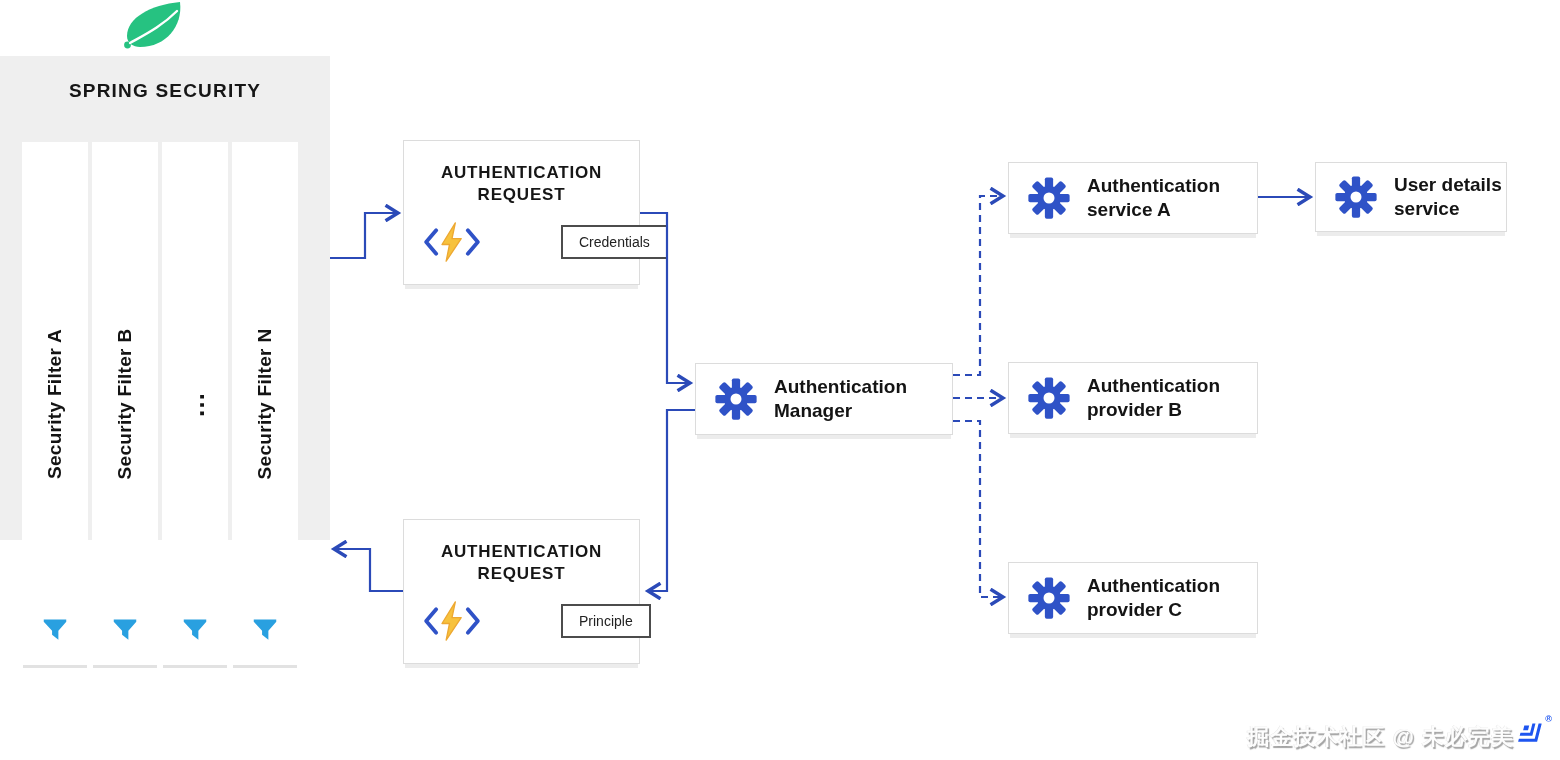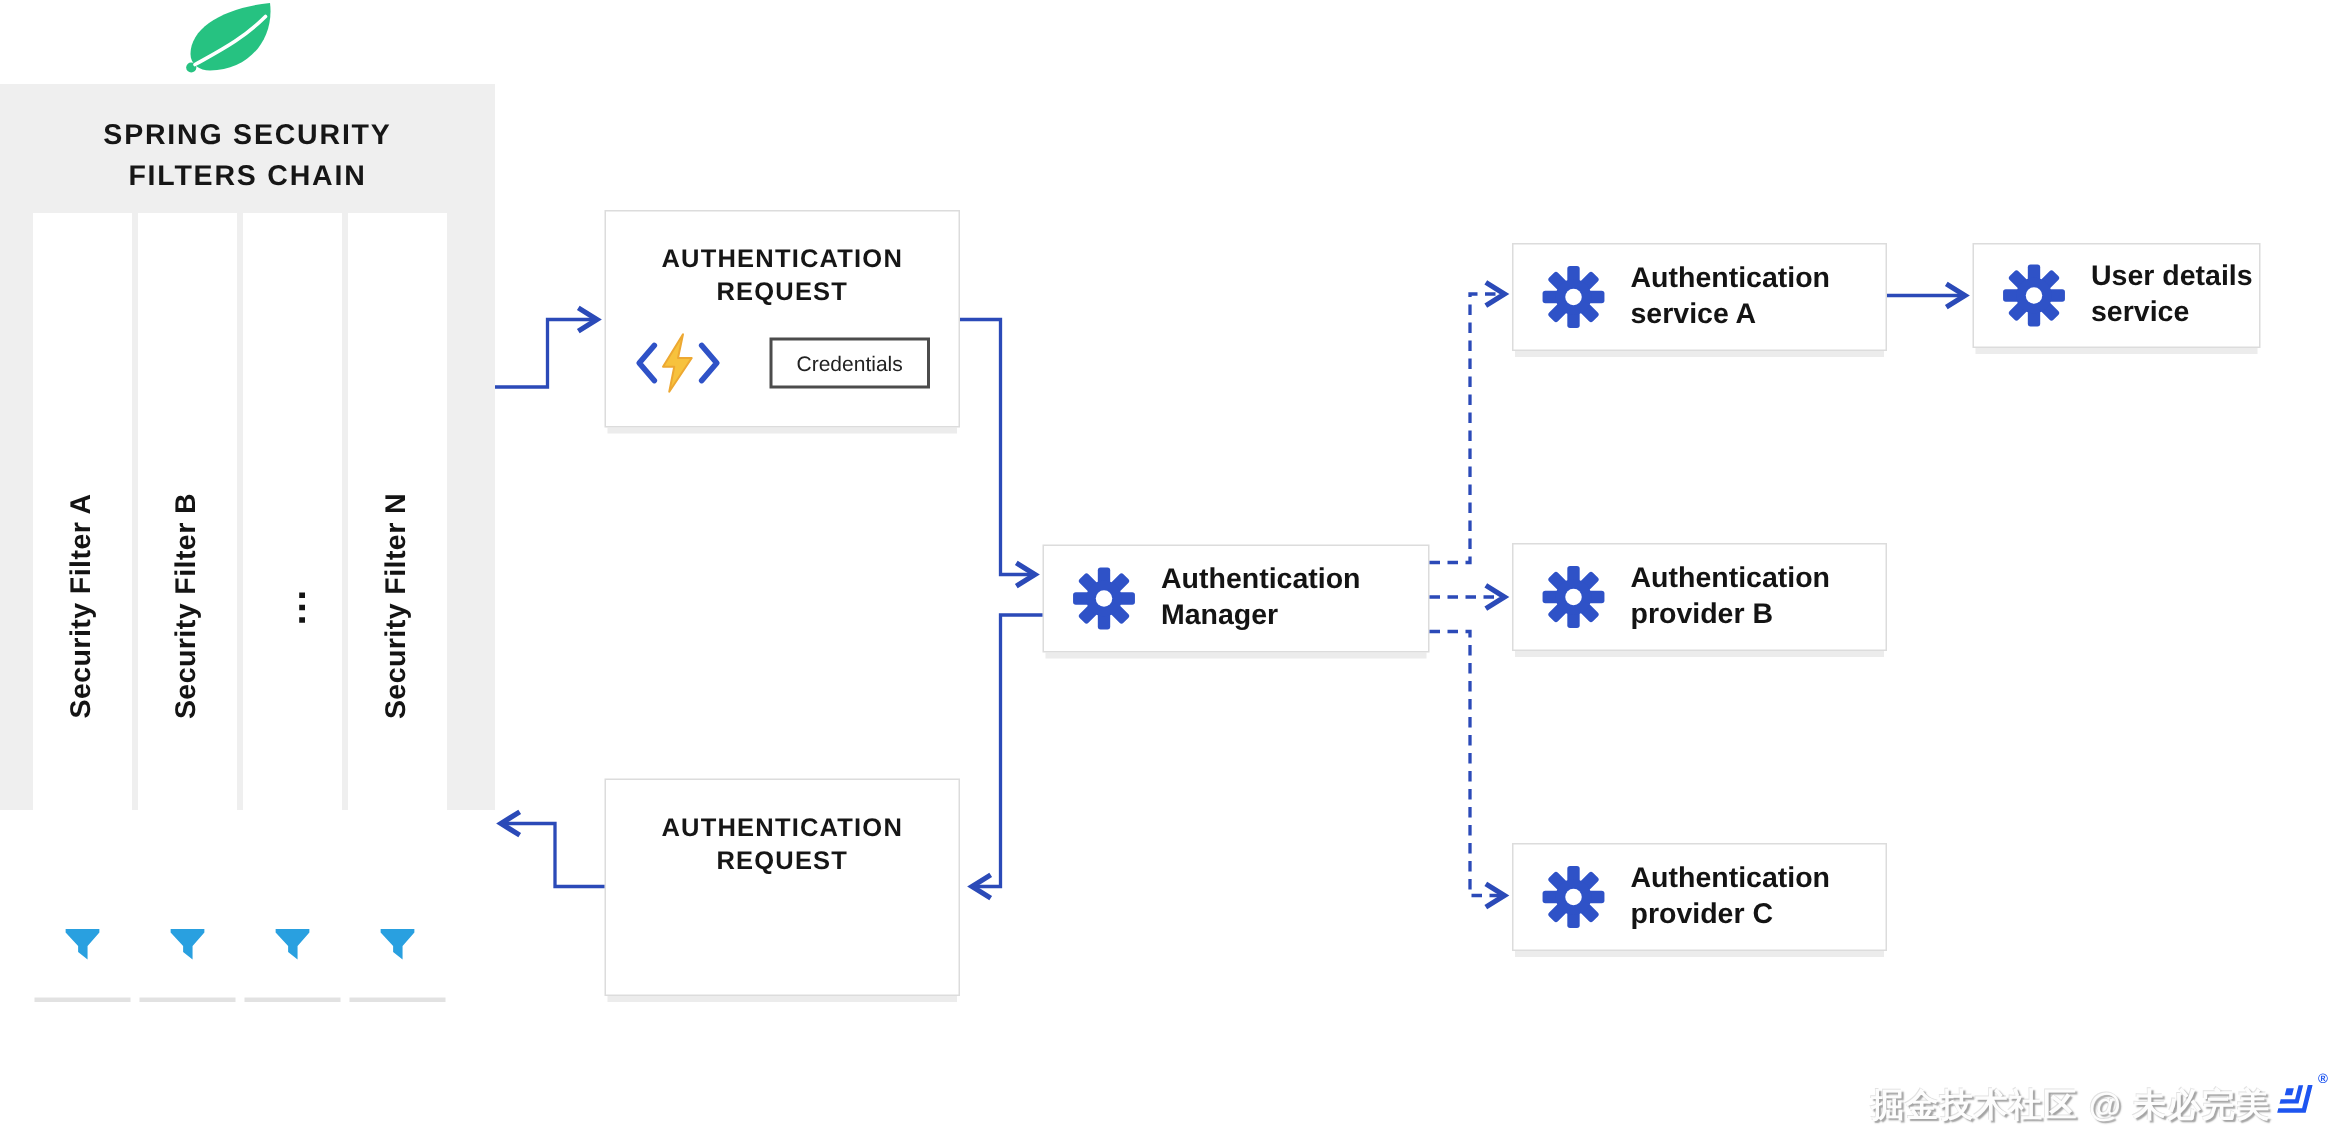--- a/index.html
+++ b/index.html
@@ -17,21 +17,21 @@
   .filter-col .vlabel{position:absolute;left:50%;top:50%;transform:translate(-50%,-50%) rotate(-90deg);
     white-space:nowrap;font-size:19px;font-weight:600;letter-spacing:.3px;color:#141414;}
   .filter-col.dots .vlabel{font-size:26px;font-weight:700;letter-spacing:2px;}
   .filter-col .funnel{position:absolute;left:50%;bottom:22px;transform:translateX(-50%);width:27px;height:27px;}
 
   
   .wbox{position:absolute;background:#fff;border:1px solid #dcdcdc;box-shadow:0 6px 0 -2px #ececec;box-sizing:border-box;}
 
   .msg-box{width:237px;height:145px;}
   .msg-title{margin-top:21px;text-align:center;font-size:17px;font-weight:800;letter-spacing:.8px;line-height:1.3;color:#161616;}
-  .msg-row{position:absolute;left:0;bottom:22px;width:100%;display:flex;align-items:center;}
+  .msg-row{position:absolute;left:0;bottom:22px;width:100%;display:flex;align-items:center;gap:48px;}
   .code-icon{margin-left:15px;width:66px;height:40px;flex:0 0 auto;}
   .payload-box{margin-left:28px;border:2px solid #4c4c4c;background:#fff;padding:7px 16px;
     font-size:14px;font-weight:500;color:#222;}
 
   .node{display:flex;align-items:center;}
   .node .gear{width:44px;height:44px;margin-left:18px;flex:0 0 auto;}
   .node .nlabel{margin-left:16px;font-size:19px;font-weight:600;line-height:1.25;color:#141414;}
 
   
   .connectors{position:absolute;left:0;top:0;width:1560px;height:760px;pointer-events:none;}
@@ -64,21 +64,20 @@
 
   <svg class="spring-logo" viewBox="0 0 70 48">
     <path class="leaf-fill" d="M60 1 C30 4 7 17 7 35 C7 42 13 46 20 46 C46 46 63 25 60 1 Z"></path>
     <circle class="leaf-fill" cx="7.5" cy="44" r="3.4"></circle>
     <path class="leaf-swoosh" d="M10 42 C26 33 42 25 57 10"></path>
   </svg>
 
   <div class="panel">
     <div class="panel-title">
       <div>SPRING SECURITY</div>
-      <div>FILTERS CHAIN</div>
     </div>
 
     <div class="filter-col" style="left:22px">
       <span class="vlabel">Security Filter A</span>
       <svg class="funnel" viewBox="0 0 24 24">
         <path class="funnel-fill" d="M2 3 H22 V5 L15 13 V21 L9.4 16.6 V13 L2 5 Z"></path>
       </svg>
     </div>
     <div class="filter-col" style="left:92px">
       <span class="vlabel">Security Filter B</span>
@@ -112,20 +111,28 @@
         <polygon class="bolt" points="40,1 24,27 33,27 29,47 47,20 36,20"></polygon>
       </svg>
       <div class="payload-box">Credentials</div>
     </div>
   </div>
 
   <div class="wbox msg-box" style="left:403px;top:519px">
     <div class="msg-title">
       <div>AUTHENTICATION</div>
       <div>REQUEST</div>
+    </div>
+    <div class="msg-row">
+      <svg class="code-icon" viewBox="0 0 72 48">
+        <path class="bracket" d="M17 10 L5 24 L17 38"></path>
+        <path class="bracket" d="M55 10 L67 24 L55 38"></path>
+        <polygon class="bolt" points="40,1 24,27 33,27 29,47 47,20 36,20"></polygon>
+      </svg>
+      <div class="payload-box">Principle</div>
     </div>
   </div>
 
   <div class="wbox node" style="left:695px;top:363px;width:258px;height:72px">
     <svg class="gear" viewBox="0 0 48 48">
       <g class="gear-fill">
         <rect x="19.5" y="1.5" width="9" height="45" rx="2"></rect>
         <rect x="19.5" y="1.5" width="9" height="45" rx="2" transform="rotate(45 24 24)"></rect>
         <rect x="19.5" y="1.5" width="9" height="45" rx="2" transform="rotate(90 24 24)"></rect>
         <rect x="19.5" y="1.5" width="9" height="45" rx="2" transform="rotate(135 24 24)"></rect>

